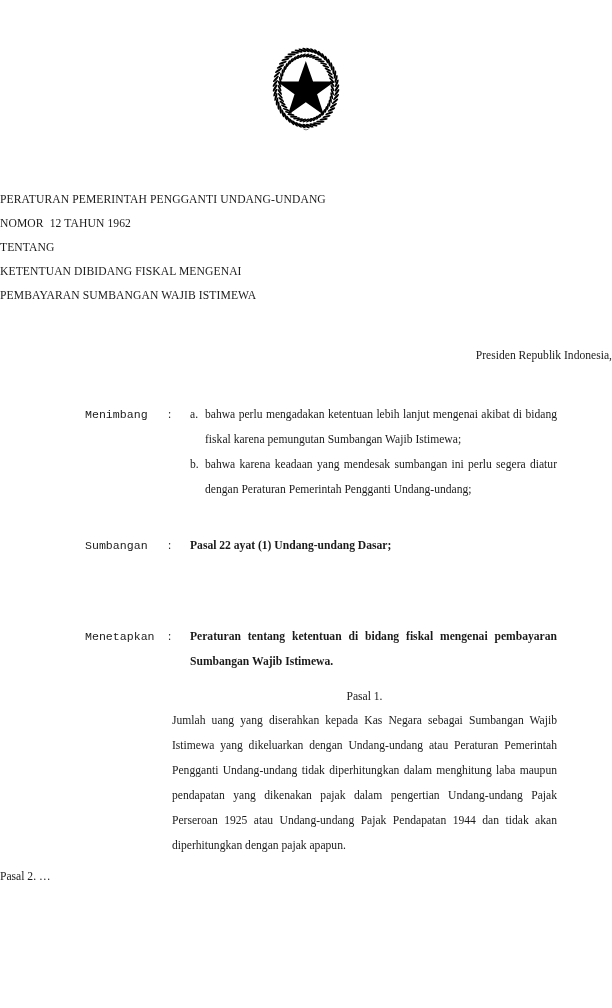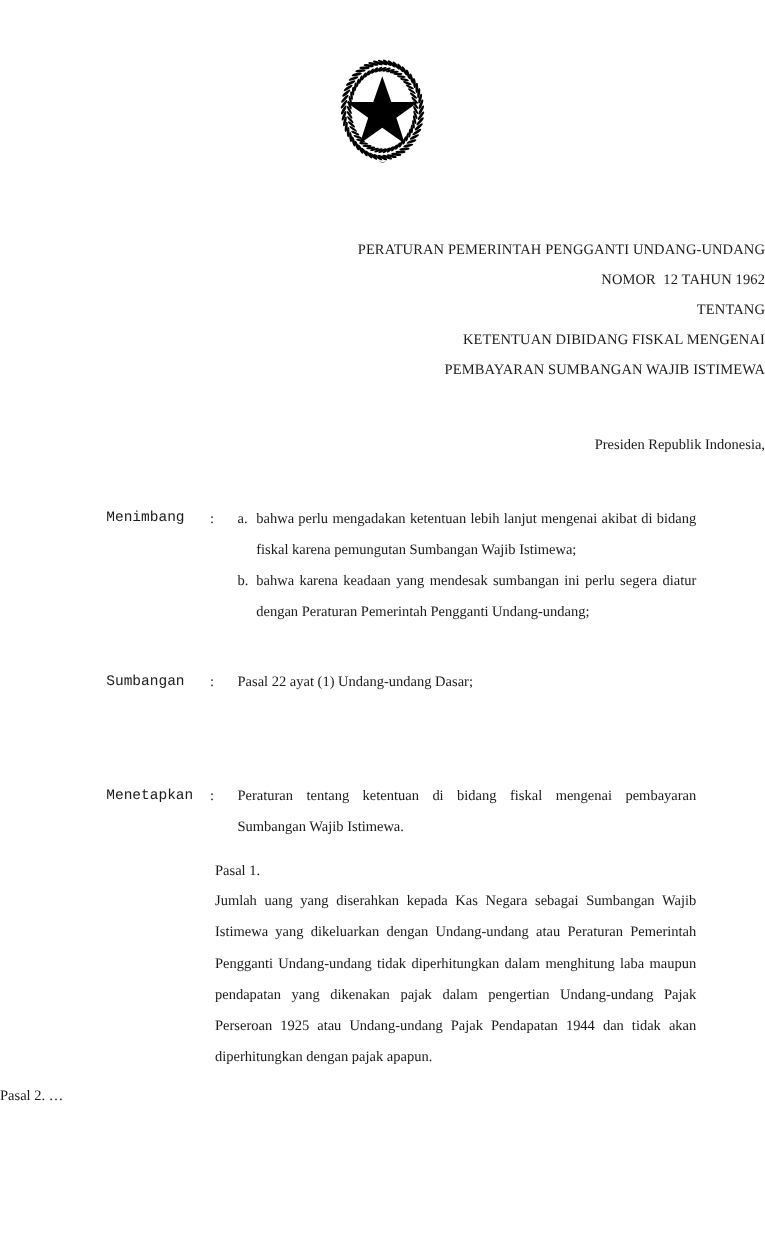--- a/index.html
+++ b/index.html
@@ -46,21 +46,21 @@
     margin-top: 5px;
   }
   .emblem-caption div { white-space: nowrap; }
 
   
   .title-block {
     position: absolute;
     top: 188px;
     left: 0;
     width: 612px;
-    text-align: right;
+    text-align: left;
   }
   .title-line {
     font-size: 11.6px;
     line-height: 24px;
     letter-spacing: 0.1px;
     white-space: pre;
   }
 
   
   .opening {
@@ -111,20 +111,21 @@
     flex: 1 1 auto;
     text-align: justify;
     text-justify: inter-word;
     line-height: 25px;
     hyphens: none;
   }
   .plain-text {
     line-height: 25px;
     text-align: justify;
     text-align-last: left;
+    font-weight: bold;
   }
 
   .clause-menimbang { top: 402px; }
   .clause-mengingat { top: 533px; }
   .clause-menetapkan { top: 624px; }
 
   
   .memutuskan {
     position: absolute;
     top: 576px;
@@ -137,21 +138,21 @@
 
   
   .article {
     position: absolute;
     top: 686px;
     left: 172px;
     width: 385px;
     font-size: 11.6px;
   }
   .article-heading {
-    text-align: left;
+    text-align: center;
     line-height: 22px;
   }
   .article-body {
     text-align: justify;
     text-align-last: left;
     line-height: 25px;
     margin-top: 0px;
   }
 
   

